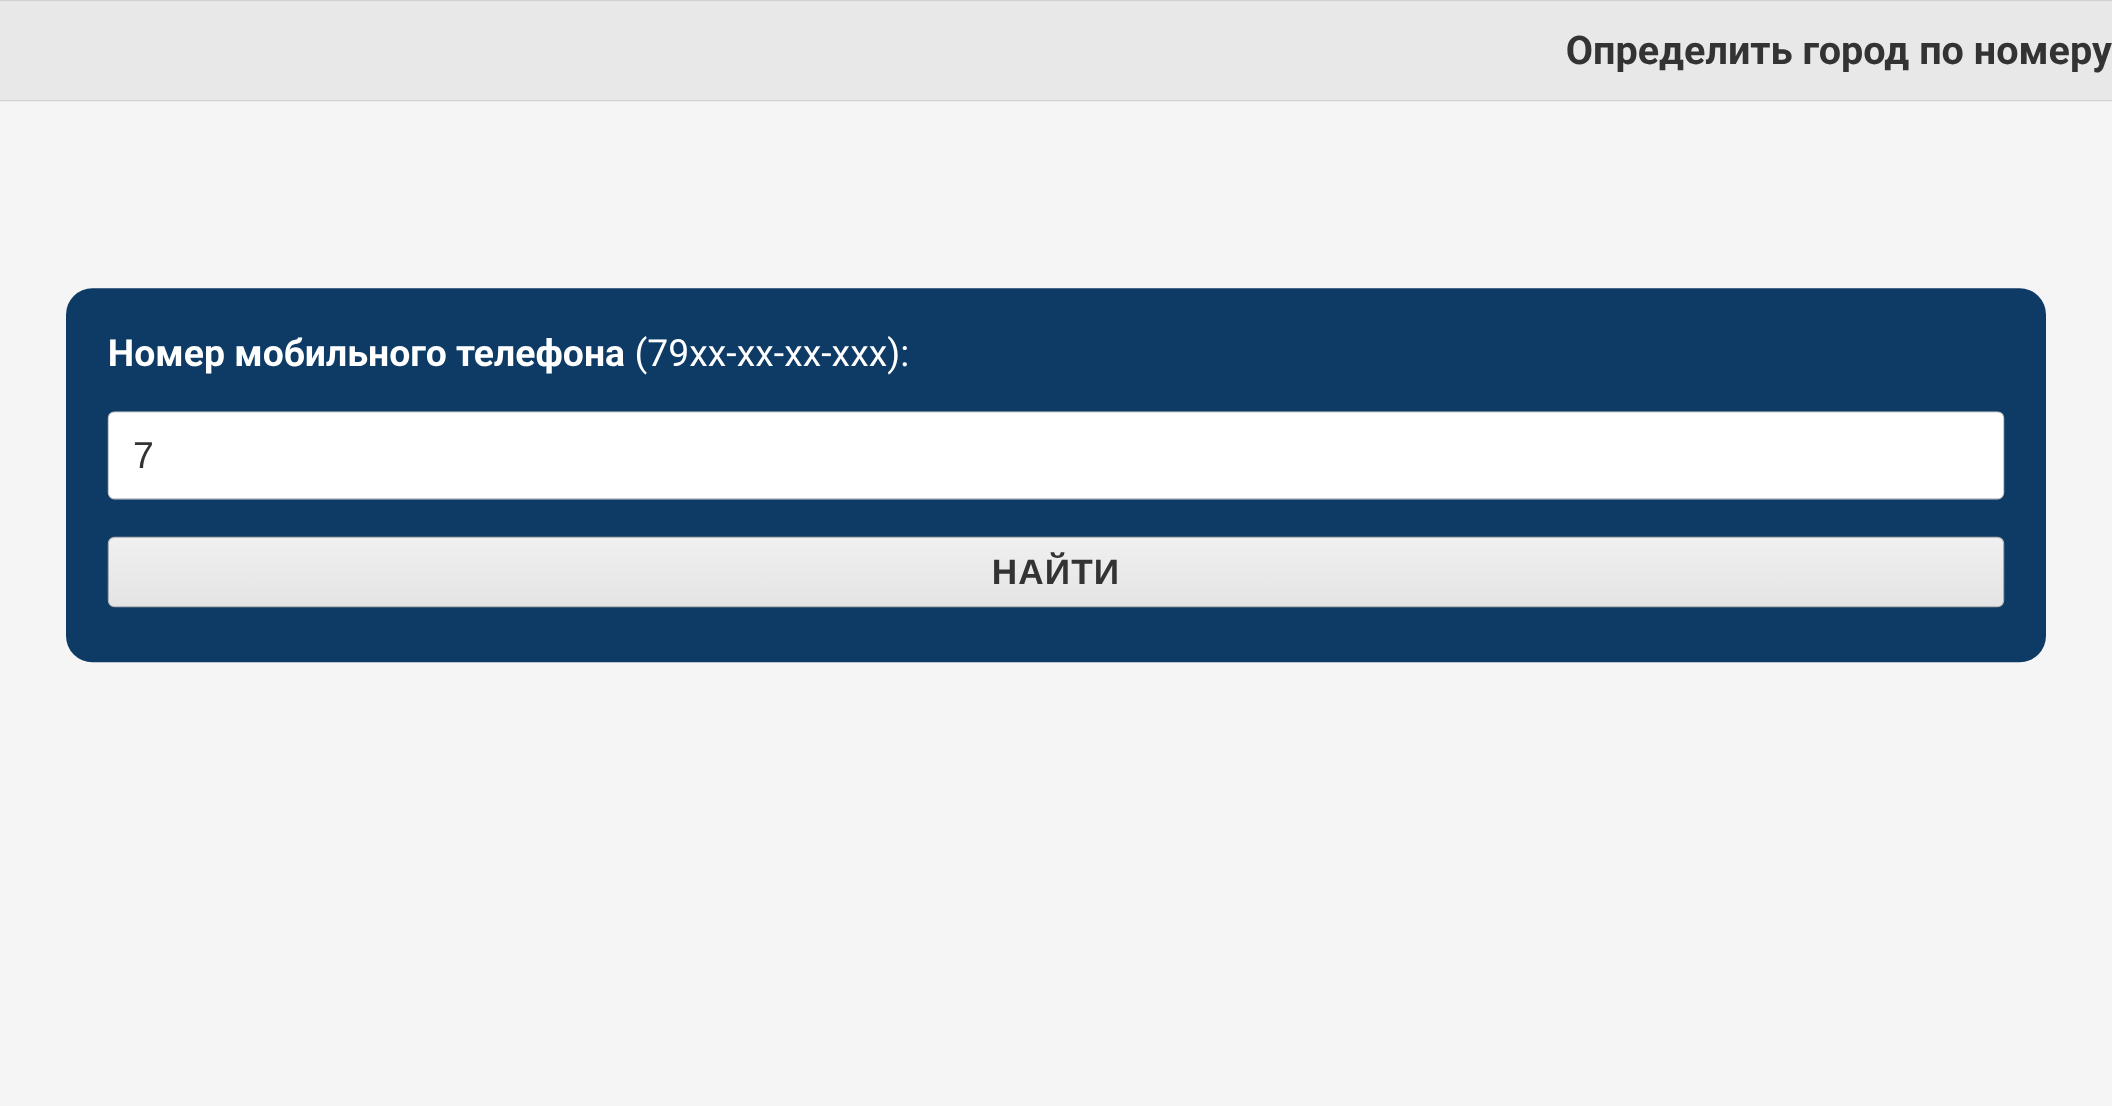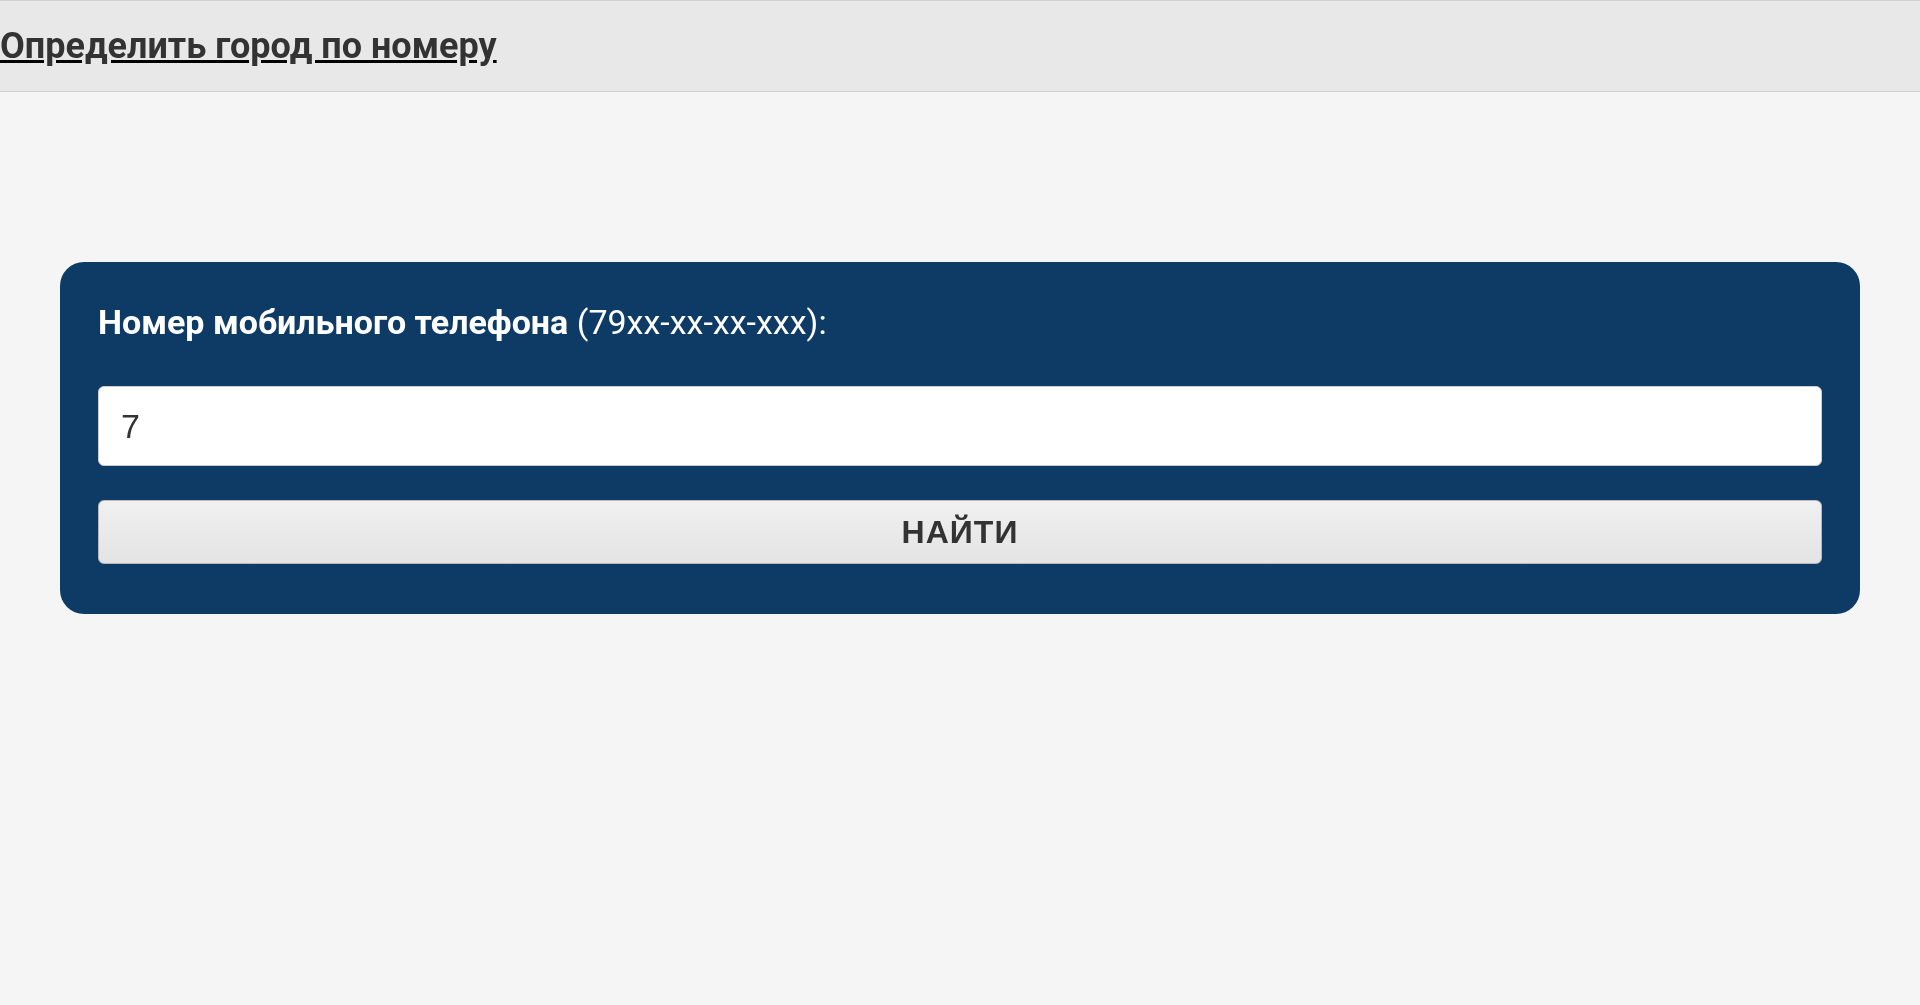--- a/index.html
+++ b/index.html
@@ -13,42 +13,41 @@
       background-color: #f5f5f5;
       width: 1920px;
       height: 1005px;
     }
     
     .header-bar {
       background-color: #e8e8e8;
       border-top: 1px solid #d0d0d0;
       border-bottom: 1px solid #d0d0d0;
       padding: 24px 0;
-      text-align: left;
-      text-decoration: underline;
+      text-align: right;
     }
     
     .header-title {
       font-size: 36px;
       font-weight: 700;
       color: #333333;
     }
     
     .content-wrapper {
       padding: 170px 60px 0 60px;
     }
     
     .form-card {
       background-color: #0d3b66;
       border-radius: 24px;
       padding: 40px 38px 50px 38px;
     }
     
     .label-row {
-      margin-bottom: 44px;
+      margin-bottom: 32px;
     }
     
     .label-bold {
       font-size: 34px;
       font-weight: 700;
       color: #ffffff;
     }
     
     .label-format {
       font-size: 34px;

